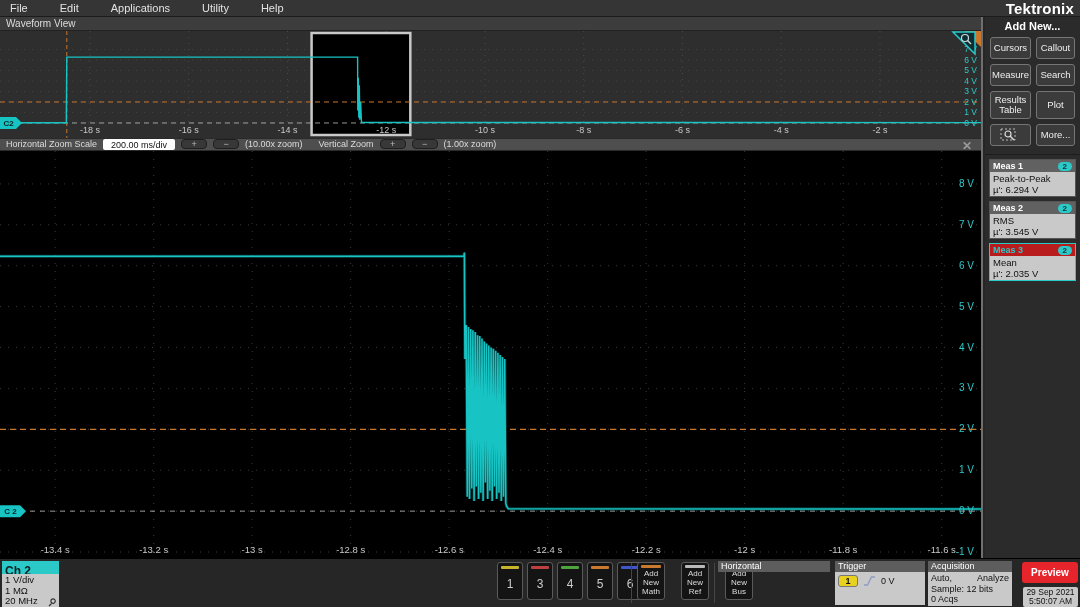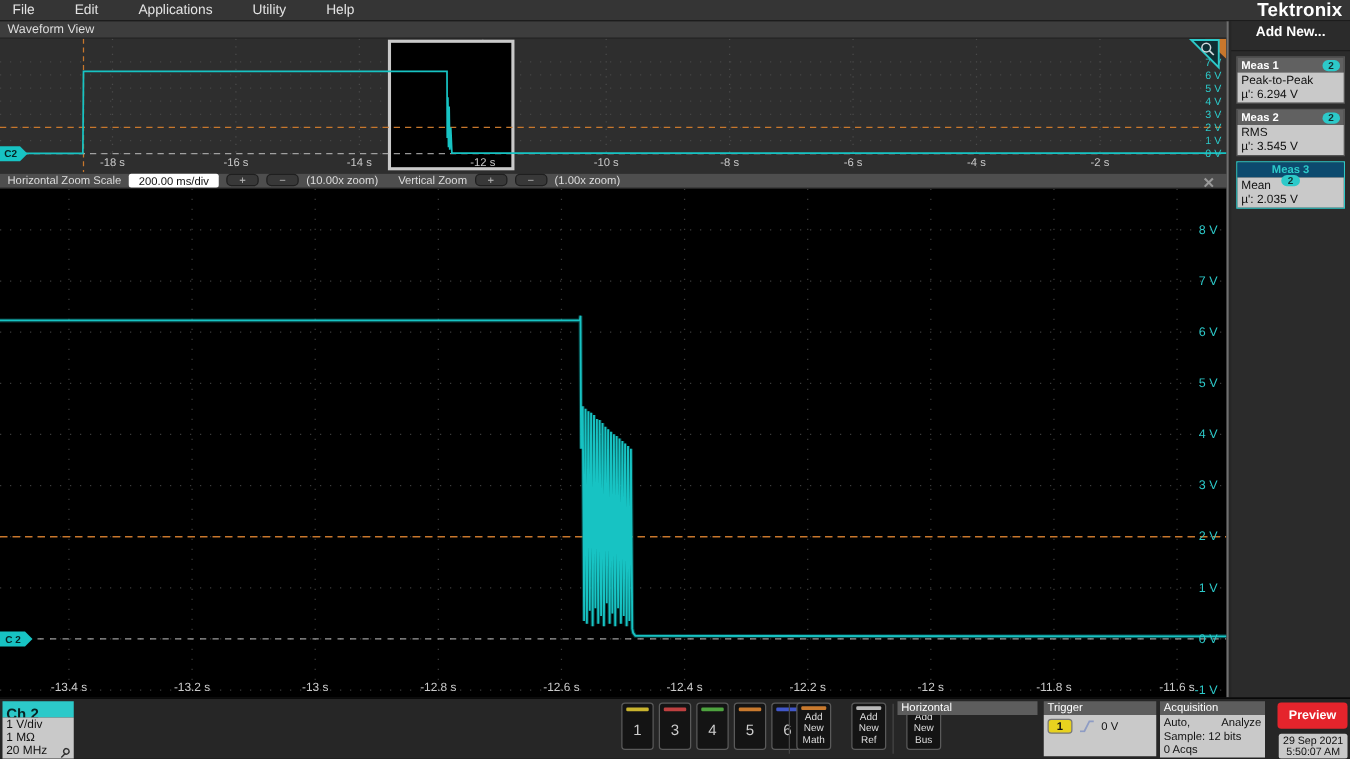--- a/index.html
+++ b/index.html
@@ -36,21 +36,21 @@
   .rp-head { color:#fff; font-size:11px; font-weight:bold; text-align:center; margin:3px 0 5px 0; }
   .rp-grid { display:grid; grid-template-columns:1fr 1fr; gap:5px; padding:0 5px; }
   .rp-btn { background:#3b3b3b; border:1px solid #757575; border-radius:3px; color:#eee;
     font-size:9.5px; min-height:22px; display:flex; align-items:center; justify-content:center;
     text-align:center; line-height:10px; cursor:default; padding:1px; }
   .meas-list { margin-top:8px; border-top:1px solid #1d1d1d; padding:4px 4px; }
   .meas { margin-bottom:4px; border:1px solid #555; }
   .meas.selected { border:1px solid #2cc9c9; }
   .meas-head { height:12px; background:#616161; display:flex; align-items:center;
     justify-content:space-between; padding:0 3px; }
-  .meas.selected .meas-head { background:#0c4a6e;flex-direction:column; }
+  .meas.selected .meas-head { background:#b91c1c; }
   .meas-head .mname { color:#fff; font-size:9px; font-weight:bold; }
   .meas.selected .meas-head .mname { color:#2cc9c9; }
   .meas-pill { background:#2cc9c9; color:#143030; font-size:8px; font-weight:bold;
     border-radius:6px; padding:0 5px; line-height:9px; }
   .meas-body { background:#c9c9c9; color:#111; font-size:9.5px; padding:1px 3px; line-height:11px; }
   
   .bottombar { position:absolute; left:0; top:558px; width:1080px; height:49px; background:#262626;
     border-top:1px solid #000; }
   .ch-badge { position:absolute; left:2px; top:2px; width:57px; cursor:default; }
   .ch-badge .ch-head { background:#2cc9c9; color:#062222; font-weight:bold; font-size:12px;
@@ -221,20 +221,36 @@
           <g>
             <polygon points="0,354.1281278263491 20,354.1281278263491 26,360.1281278263491 20,366.1281278263491 0,366.1281278263491" fill="#17c3c3"></polygon>
             <text x="10.5" y="363.1281278263491" fill="#062222" font-size="8" text-anchor="middle" font-weight="bold">C 2</text>
           </g>
         </svg>
     </div>
   </div>
 
   <div class="rightpanel">
     <div class="rp-head">Add New...</div>
+    <div class="rp-grid" id="rpGrid">
+        <div class="rp-btn">Cursors</div>
+        <div class="rp-btn">Callout</div>
+        <div class="rp-btn">Measure</div>
+        <div class="rp-btn">Search</div>
+        <div class="rp-btn" style="min-height: 28px;">Results Table</div>
+        <div class="rp-btn" style="min-height: 28px;">Plot</div>
+        <div class="rp-btn" style="min-height: 22px;">
+          <svg width="22" height="16">
+            <rect x="2" y="2" width="14" height="11" fill="none" stroke="#bbb" stroke-width="1" stroke-dasharray="2 2"></rect>
+            <circle cx="9" cy="7" r="3" fill="none" stroke="#ddd" stroke-width="1.2"></circle>
+            <line x1="11" y1="9" x2="15" y2="13" stroke="#ddd" stroke-width="1.4"></line>
+          </svg>
+        </div>
+        <div class="rp-btn">More...</div>
+      </div>
     <div class="meas-list" id="measList">
         <div class="meas">
           <div class="meas-head">
             <span class="mname">Meas 1</span>
             <span class="meas-pill">2</span>
           </div>
           <div class="meas-body">
             <div>Peak-to-Peak</div>
             <div>µ': 6.294 V</div>
           </div>

